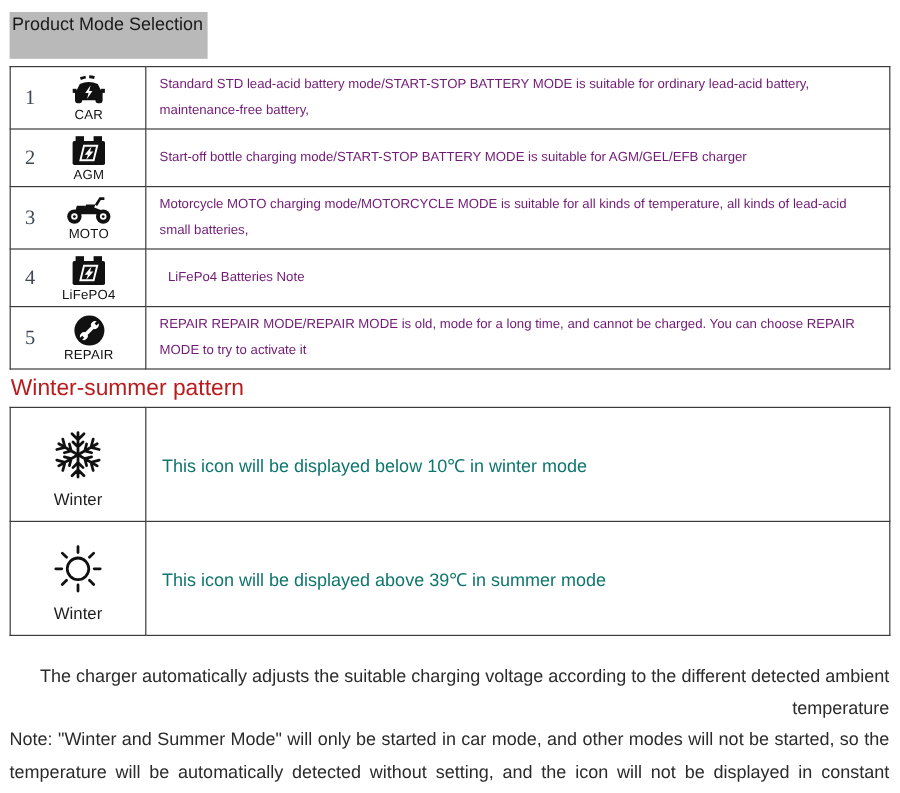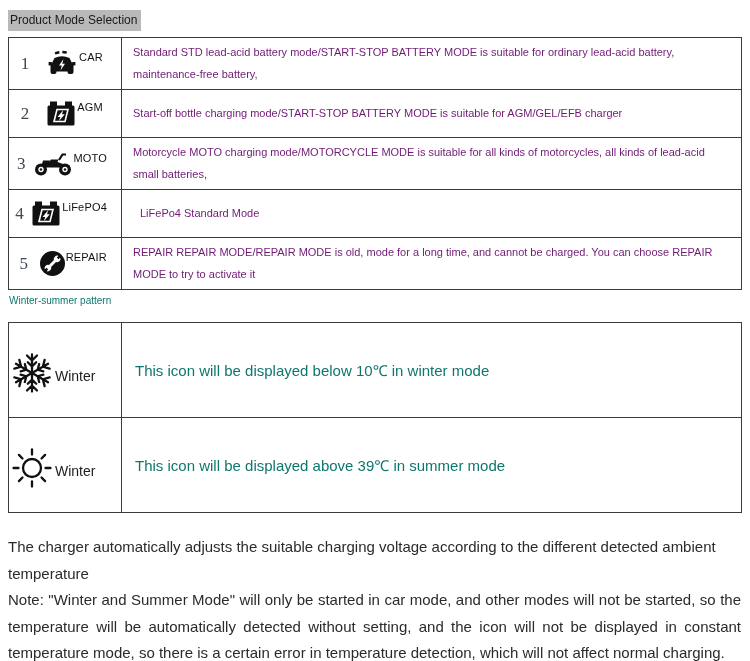--- a/index.html
+++ b/index.html
@@ -5,57 +5,57 @@
   html,body { margin:0; padding:0; }
   body {
     width:750px; height:661px; background:#ffffff;
     font-family:"Liberation Sans", sans-serif; color:#2e2e2e;
     position:relative; overflow:hidden;
   }
   .page { padding:8px 8px 0 8px; }
 
   .title {
     display:inline-block; background:#b9b9b9; color:#1a1a1a;
-    font-size:12px; line-height:19px; padding:1px 4px 1px 2px;
+    font-size:15px; line-height:19px; padding:1px 4px 19px 2px;
     margin:2px 0 6px 0;
   }
 
   table { border-collapse:collapse; width:734px; table-layout:fixed; }
   td { border:1px solid #3b3b3b; padding:0; vertical-align:middle; }
   col.c-icon { width:113px; }
 
   tr.mode-row { height:48px; }
 
   .icon-cell-inner { display:flex; align-items:center; height:100%; }
   .row-num {
     width:32px; text-align:center;
     font-family:"Liberation Serif", serif; font-size:17px; color:#3e4752;
   }
   .icon-group {
-    flex:1; display:flex; flex-direction:row; align-items:flex-start;
+    flex:1; display:flex; flex-direction:column; align-items:center;
     justify-content:center; margin-right:14px;
   }
   .icon { display:block; line-height:0; }
   .icon-label { font-size:11px; color:#111; margin-top:1px; letter-spacing:0.2px; }
 
   .desc-cell { padding:4px 10px 4px 11px; font-size:11px; line-height:21.5px; color:#701a75; }
   .desc-indent { padding-left:18px; }
 
-  .subheading { font-size:10px; color:#0f766e; margin:5px 0 16px 1px; }
+  .subheading { font-size:19px; color:#b91c1c; margin:5px 0 4px 1px; }
 
   tr.season-row { height:95px; }
   .season-icon-inner {
-    display:flex; flex-direction:row; align-items:center;
+    display:flex; flex-direction:column; align-items:center;
     height:100%; padding-top:6px;
   }
   .season-label { font-size:14px; color:#1d1d1d; margin-top:6px; }
   .season-desc { display:flex; align-items:center; height:100%; padding:0 10px 0 13px; font-size:15px; color:#0f766e; }
 
   .body-text { margin-top:21px; width:733px; font-size:15px; line-height:26.6px; color:#2b2b2b; }
-  .body-text p { margin:0; }
+  .body-text p { margin:0;text-align:right; }
   .body-text .justified { text-align:justify; }
 </style>
 </head>
 <body>
 
 <div class="page">
 
   <div class="title">Product Mode Selection</div>
 
   <table>
@@ -122,42 +122,42 @@
                 <circle cx="8" cy="18.5" r="1.2" fill="#111"></circle>
                 <circle cx="32" cy="18.5" r="6" fill="#111"></circle>
                 <circle cx="32" cy="18.5" r="2.7" fill="#fff"></circle>
                 <circle cx="32" cy="18.5" r="1.2" fill="#111"></circle>
               </svg>
             </span>
             <span class="icon-label">MOTO</span>
           </span>
         </div>
       </td>
-      <td class="desc-cell">Motorcycle MOTO charging mode/MOTORCYCLE MODE is suitable for all kinds of motorcycles, all kinds of lead-acid small batteries,</td>
+      <td class="desc-cell">Motorcycle MOTO charging mode/MOTORCYCLE MODE is suitable for all kinds of temperature, all kinds of lead-acid small batteries,</td>
     </tr>
 
     <tr class="mode-row">
       <td>
         <div class="icon-cell-inner">
           <span class="row-num">4</span>
           <span class="icon-group">
             <span class="icon">
               <svg width="32" height="27" viewBox="0 0 32 27">
                 <rect x="5" y="1.5" width="7" height="5" fill="#111"></rect>
                 <rect x="20" y="1.5" width="7" height="5" fill="#111"></rect>
                 <rect x="2.5" y="5.5" width="27" height="20" rx="1.5" fill="#111"></rect>
                 <polygon points="12,9.5 23,9.5 20,21.5 9,21.5" fill="none" stroke="#fff" stroke-width="1.6"></polygon>
                 <polygon points="18.3,10 12.5,17 15.3,17 13.8,21.3 19.8,14.2 17,14.2" fill="#fff"></polygon>
               </svg>
             </span>
             <span class="icon-label">LiFePO4</span>
           </span>
         </div>
       </td>
-      <td class="desc-cell desc-indent">LiFePo4 Standard Mode</td>
+      <td class="desc-cell desc-indent">LiFePo4 Batteries Note</td>
     </tr>
 
     <tr class="mode-row">
       <td>
         <div class="icon-cell-inner">
           <span class="row-num">5</span>
           <span class="icon-group">
             <span class="icon">
               <svg width="27" height="27" viewBox="0 0 27 27">
                 <circle cx="13.5" cy="13.5" r="12.5" fill="#111"></circle>

